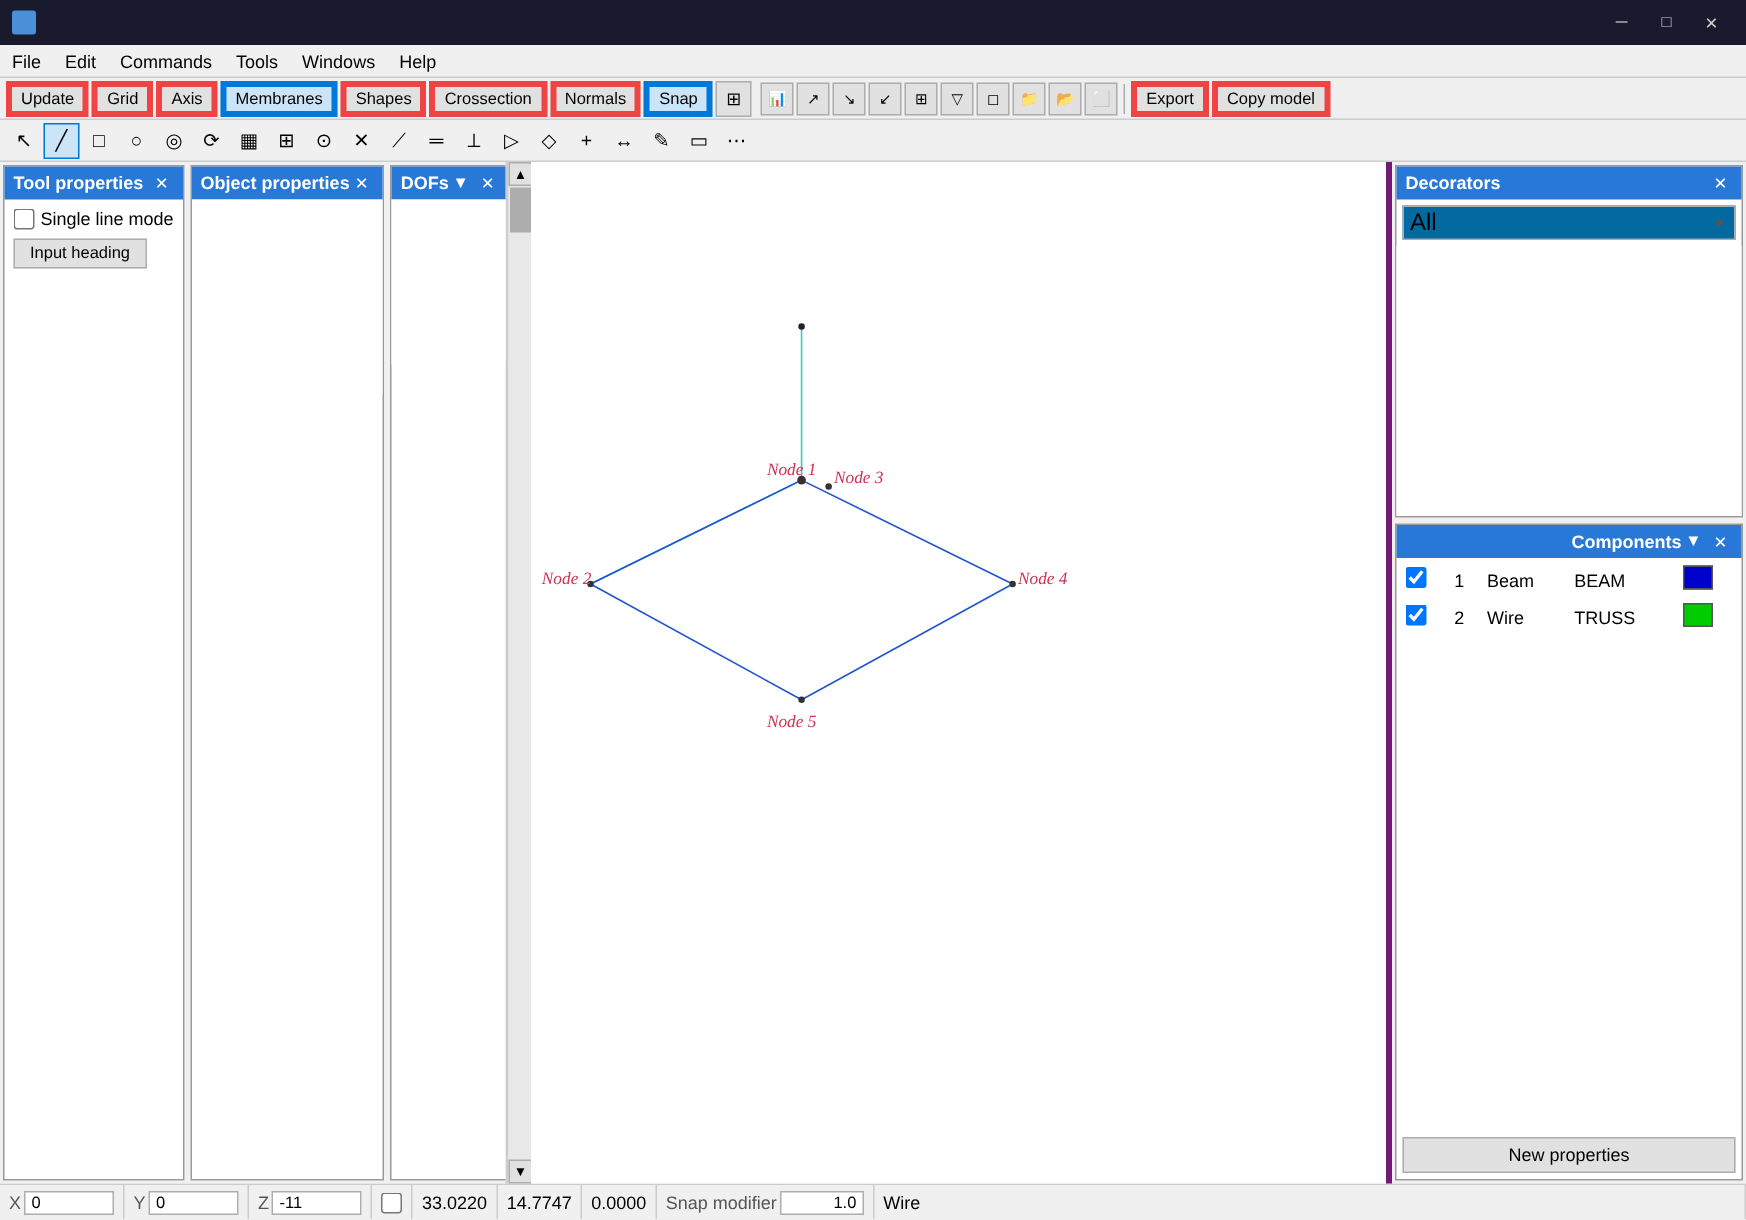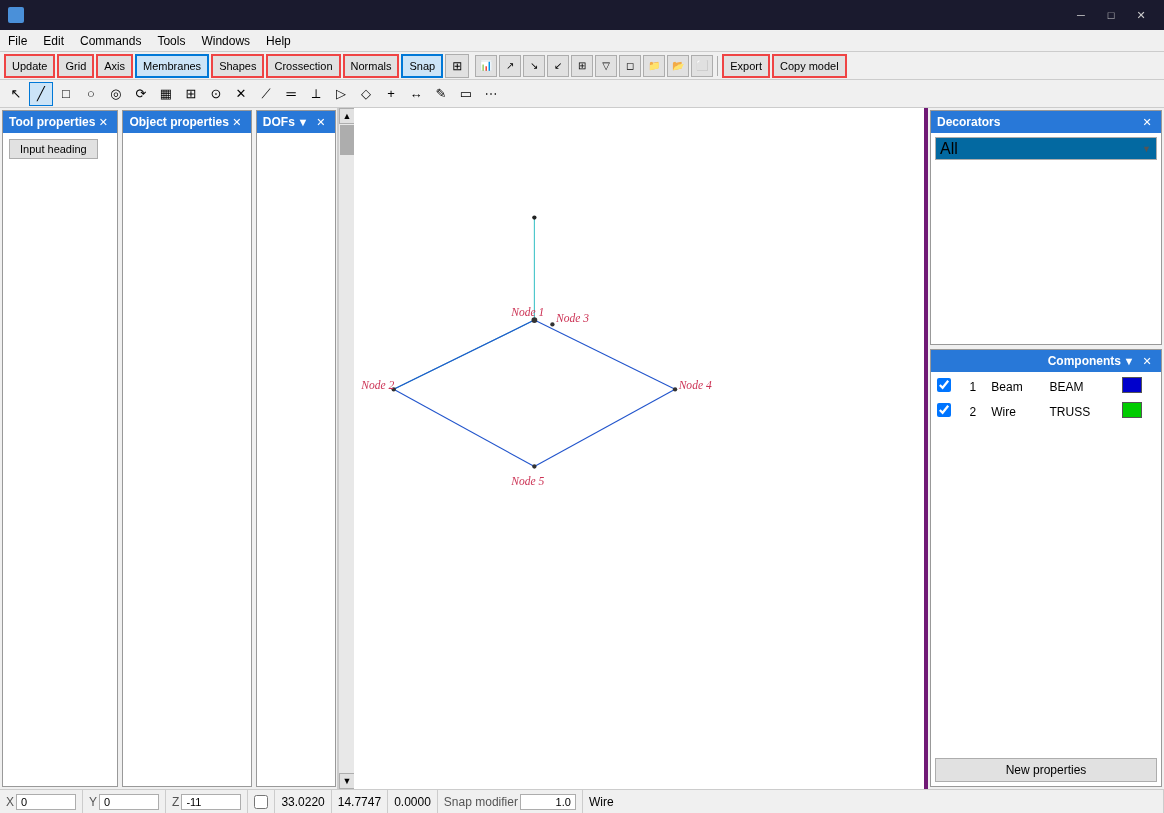--- a/index.html
+++ b/index.html
@@ -11,21 +11,21 @@
     #title-bar-icon { width: 16px; height: 16px; background: #4a90d9; border-radius: 2px; }
     #title-bar-controls { display: flex; gap: 0; }
     .title-btn { width: 30px; height: 30px; background: transparent; border: none; cursor: pointer; display: flex; align-items: center; justify-content: center; color: #ccc; font-size: 11px; }
 
     
     #menu-bar { height: 22px; background: #f0f0f0; display: flex; align-items: center; border-bottom: 1px solid #ccc; }
     .menu-item { padding: 4px 8px; cursor: pointer; height: 22px; display: flex; align-items: center; font-size: 12px; }
 
     
     #toolbar1 { height: 28px; background: #f0f0f0; display: flex; align-items: center; padding: 2px 4px; gap: 2px; border-bottom: 1px solid #ccc; }
-    .tb-btn { height: 24px; padding: 2px 6px; background: #e1e1e1; border: 2px solid #ef4444; cursor: pointer; font-size: 11px; display: flex; align-items: center; justify-content: center; white-space: nowrap; }
+    .tb-btn { height: 24px; padding: 2px 6px; background: #e1e1e1; border: 4px solid #ef4444; cursor: pointer; font-size: 11px; display: flex; align-items: center; justify-content: center; white-space: nowrap; }
     .tb-btn.active { background: #cce4f7; border-color: #0078d7; }
     .tb-separator { width: 1px; background: #adadad; height: 20px; margin: 0 2px; }
 
     
     #toolbar2 { height: 28px; background: #f0f0f0; display: flex; align-items: center; padding: 2px 4px; gap: 1px; border-bottom: 1px solid #ccc; }
     .tool-btn { width: 24px; height: 24px; background: transparent; border: 1px solid transparent; cursor: pointer; display: flex; align-items: center; justify-content: center; font-size: 13px; }
     .tool-btn.active { background: #cce4f7; border-color: #0078d7; }
 
     
     #main { display: flex; height: calc(813px - 30px - 22px - 28px - 28px - 24px); }
@@ -174,20 +174,24 @@
   <div id="left-panel">
 
     <div class="panel-section" id="tool-props">
       <div class="panel-header">
         <span>Tool properties</span>
         <div class="panel-header-controls">
           <button class="panel-close">✕</button>
         </div>
       </div>
       <div class="panel-body">
+        <div class="checkbox-row">
+          <input type="checkbox" class="comp-checkbox" style="">
+          <label>Single line mode</label>
+        </div>
         <button class="input-heading-btn">Input heading</button>
       </div>
     </div>
 
     <div class="panel-section" id="obj-props">
       <div class="panel-header">
         <span>Object properties</span>
         <div class="panel-header-controls">
           <button class="panel-close">✕</button>
         </div>

